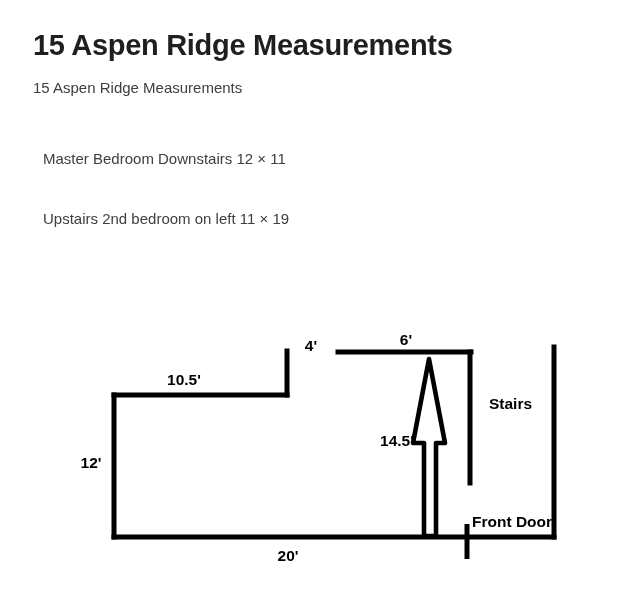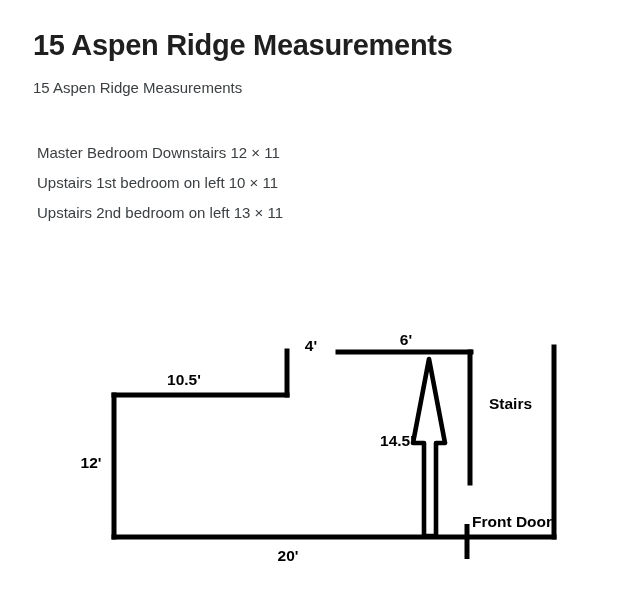--- a/index.html
+++ b/index.html
@@ -19,21 +19,21 @@
     color: #1f1f1f; margin: 0; white-space: nowrap;
   }
   .subtitle {
     position: absolute; left: 33px; top: 79px;
     font-size: 15px; font-weight: 400;
     color: #3c4043; margin: 0; white-space: nowrap;
   }
   .note {
     position: absolute; left: 33px;
     font-size: 15px; font-weight: 400;
-    color: #3c4043; margin: 4px; white-space: nowrap;
+    color: #3c4043; margin: 10px; white-space: nowrap;
   }
   .n0 { top: 140px; }
   .n1 { top: 170px; }
   .n2 { top: 200px; }
   .n3 { top: 231px; }
 
   .plan {
     position: absolute; left: 0; top: 0;
     width: 630px; height: 616px;
   }
@@ -64,22 +64,21 @@
 </style>
 </head>
 <body>
 
 <main class="doc">
   <h1 class="title">15 Aspen Ridge Measurements</h1>
 
   <p class="subtitle">15 Aspen Ridge Measurements</p>
 
   <p class="note n0">Master Bedroom Downstairs 12 × 11</p>
-  <p class="note n1">Upstairs 1st bedroom on left 10 × 11</p>
-  <p class="note n2">Upstairs 2nd bedroom on left 13 × 11</p>
+  <p class="note n2">Upstairs 2nd bedroom on left 11 × 19</p>
 
   <svg class="plan" viewBox="0 0 630 616" xmlns="http://www.w3.org/2000/svg">
       <line x1="114" y1="395" x2="114" y2="537" class="wall"></line>
       <line x1="114" y1="537" x2="554" y2="537" class="wall"></line>
       <line x1="114" y1="395" x2="287" y2="395" class="wall"></line>
       <line x1="287" y1="351" x2="287" y2="395" class="wall"></line>
       <line x1="338" y1="352" x2="471" y2="352" class="wall"></line>
       <line x1="470" y1="352" x2="470" y2="483" class="wall"></line>
       <line x1="554" y1="347" x2="554" y2="537" class="wall"></line>
       <line x1="467" y1="524" x2="467" y2="559" class="door-mark"></line>

